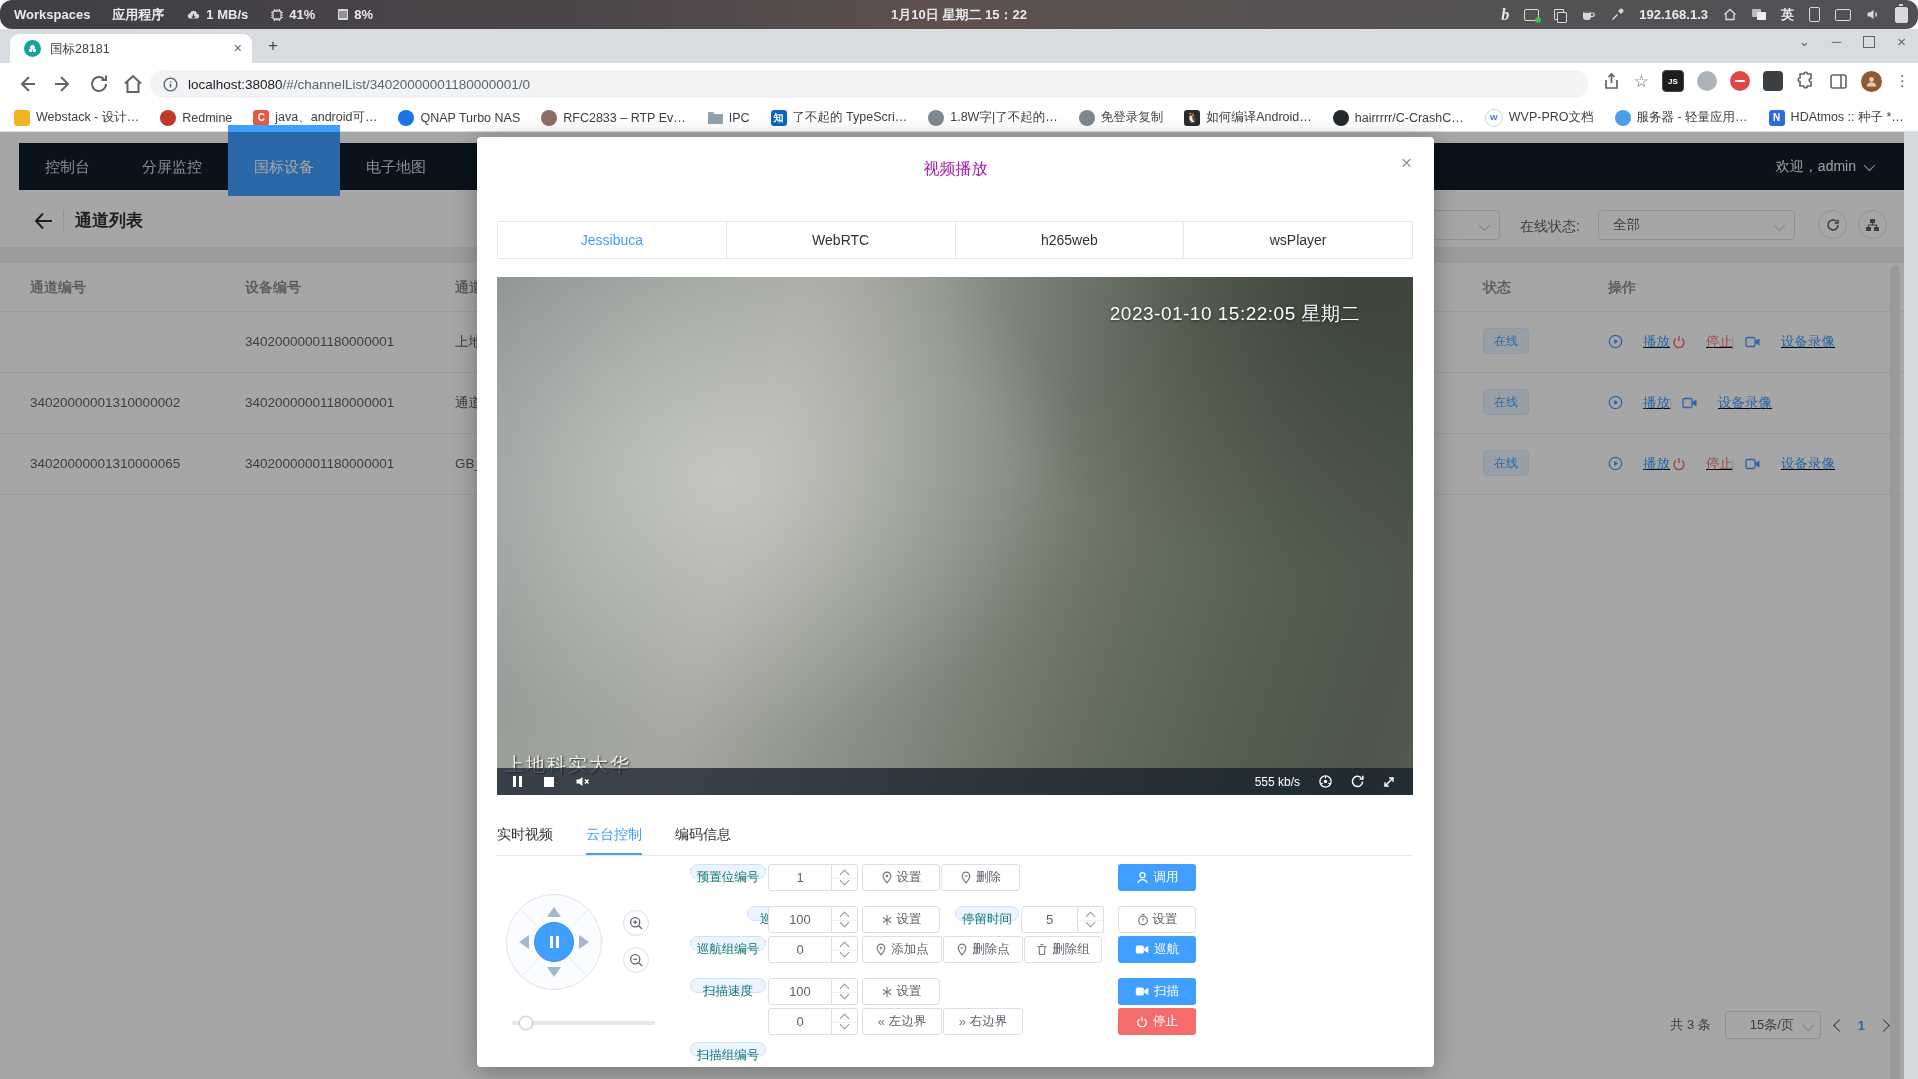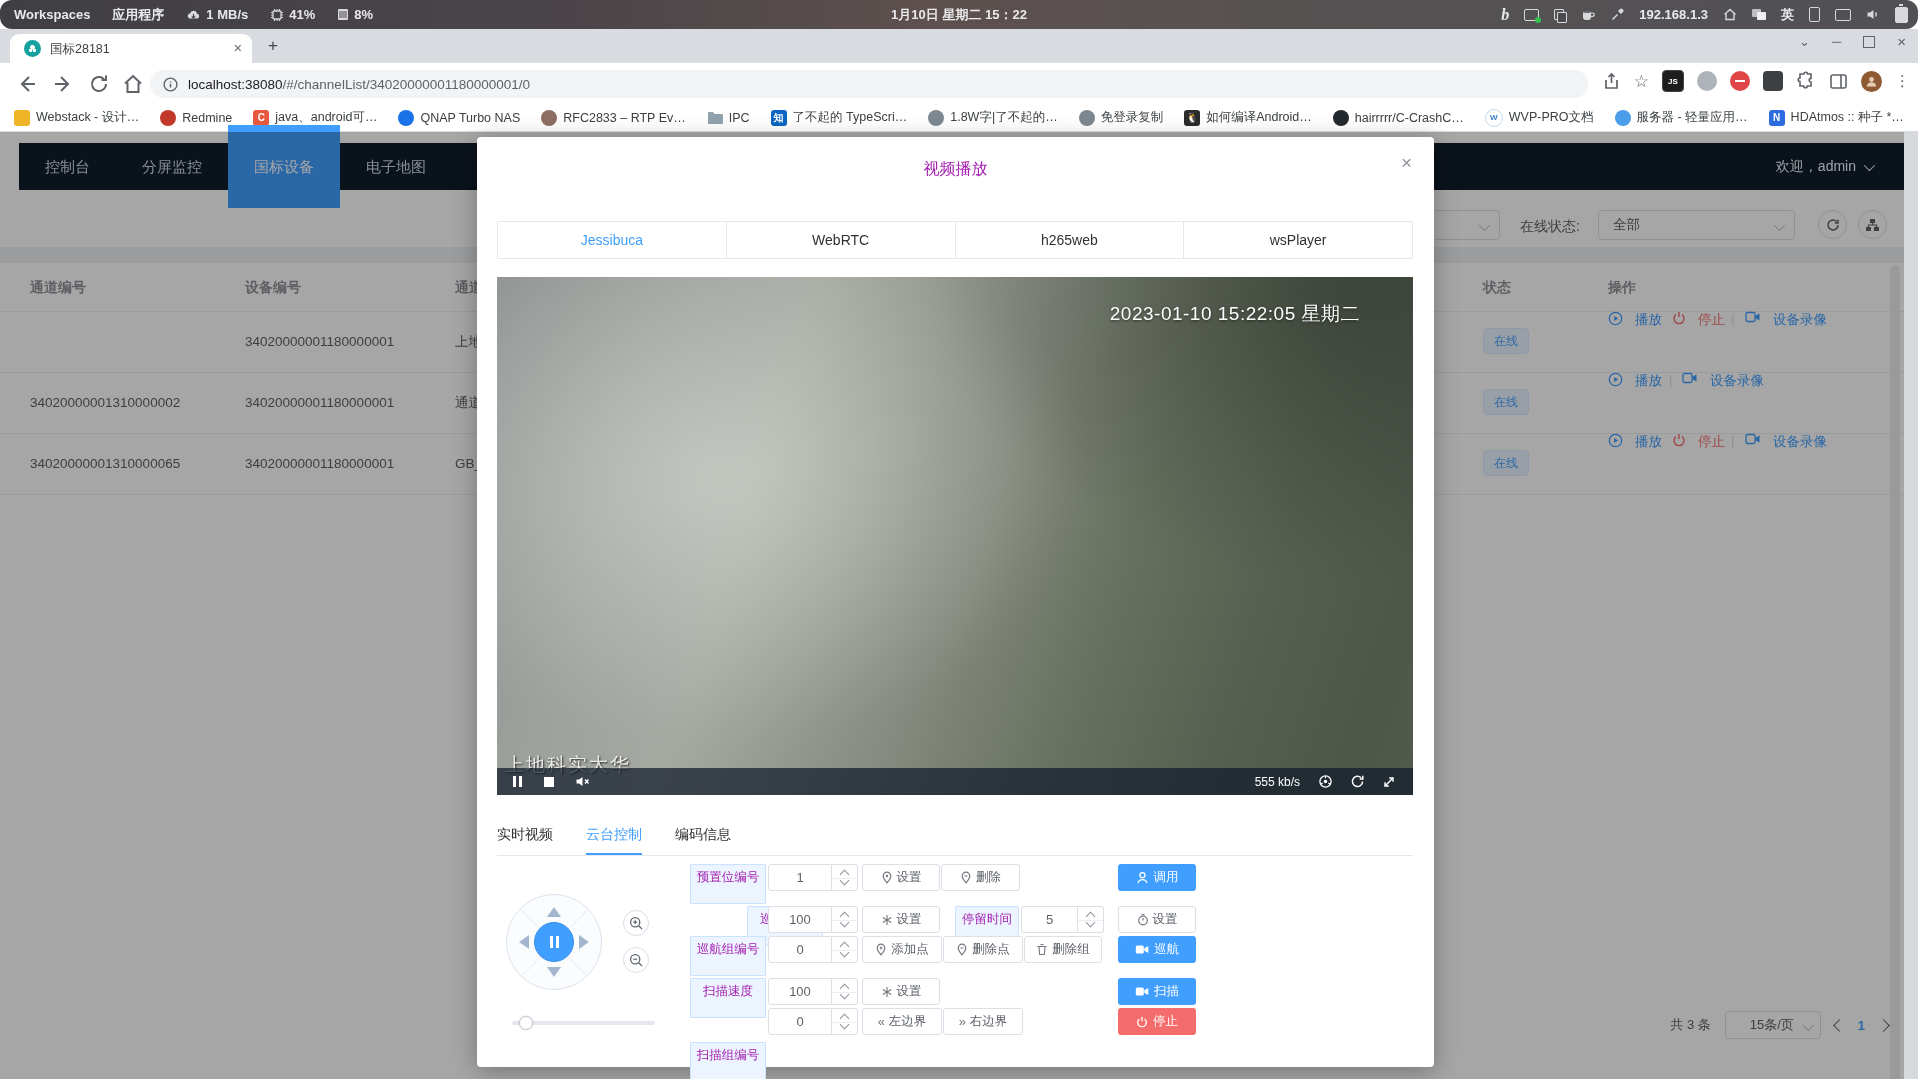--- a/index.html
+++ b/index.html
@@ -75,21 +75,21 @@
   .flabel{position:absolute;font-size:14px;color:#606266;}
   .cbtn{position:absolute;width:29px;height:29px;border:1px solid #dcdfe6;border-radius:50%;background:#fff;display:flex;align-items:center;justify-content:center;box-sizing:border-box;color:#606266;}
   .gap-band{position:absolute;left:0;top:115px;right:14px;height:16px;background:#eef0f3;}
   .tbl{position:absolute;left:0;top:131px;right:14px;bottom:0;background:#fff;}
   .thr{position:absolute;left:0;top:0;right:0;height:48px;border-bottom:1px solid #ebeef5;}
   .th{position:absolute;top:0;line-height:48px;font-size:14px;color:#909399;font-weight:700;}
   .trow{position:absolute;left:0;right:0;height:61px;border-bottom:1px solid #ebeef5;}
   .td{position:absolute;top:0;line-height:61px;font-size:13.5px;color:#606266;white-space:nowrap;}
   .tag{position:absolute;left:1483px;top:17px;height:26px;line-height:24px;padding:0 10px;font-size:12px;color:#409eff;
     background:#ecf5ff;border:1px solid #d9ecff;border-radius:4px;box-sizing:border-box;}
-  .act{position:absolute;top:0;height:61px;display:flex;align-items:flex-start;gap:12px;font-size:13.5px;}
+  .act{position:absolute;top:0;height:61px;display:flex;align-items:center;gap:20px;font-size:13.5px;text-decoration:underline;}
   .blue{color:#409eff;} .red{color:#f56c6c;}
   .adiv{color:#dcdfe6;}
   .pgn{position:absolute;right:30px;top:876px;height:34px;display:flex;align-items:center;gap:14px;font-size:13px;color:#606266;}
   .psel{position:relative;width:96px;height:28px;border:1px solid #dcdfe6;border-radius:3px;box-sizing:border-box;}
   .psel span.t{position:absolute;left:24px;line-height:26px;}
   .psel .caret{position:absolute;right:9px;top:11px;color:#c0c4cc;}
   .chev{display:inline-block;width:8px;height:8px;border-left:1.8px solid #606266;border-bottom:1.8px solid #606266;}
   .chev.l{transform:rotate(45deg);} .chev.r{transform:rotate(-135deg);}
   .curpg{color:#409eff;font-weight:700;}
   .scrolltrack{position:absolute;left:1890px;top:133px;width:10px;height:905px;border-radius:5px;background:#ededee;}
@@ -136,22 +136,22 @@
   .tri.left{left:12px;top:40px;border-top:7px solid transparent;border-bottom:7px solid transparent;border-right:10px solid #a4b6cd;}
   .tri.right{right:12px;top:40px;border-top:7px solid transparent;border-bottom:7px solid transparent;border-left:10px solid #a4b6cd;}
   .padc{position:absolute;left:27px;top:27px;width:40px;height:40px;border-radius:50%;background:#409eff;border:1px solid #3a8ee6;box-sizing:border-box;display:flex;align-items:center;justify-content:center;gap:3px;}
   .padc i{width:3px;height:12px;background:#fff;}
   .zbtn{position:absolute;width:26px;height:26px;border:1px solid #d9dfe8;border-radius:50%;background:#fff;display:flex;align-items:center;justify-content:center;box-sizing:border-box;color:#5f6670;}
   .slider{position:absolute;left:35px;top:879px;width:143px;height:14px;}
   .slider .track{position:absolute;left:0;right:0;top:5px;height:4px;border-radius:2px;background:#e4e7ed;}
   .slider .handle{position:absolute;left:7px;top:0;width:14px;height:14px;border-radius:50%;background:#fff;border:1px solid #c4cad4;box-sizing:border-box;box-shadow:0 0 2px rgba(0,0,0,.2);}
 
   
-  .fl{position:absolute;width:76px;height:40px;line-height:25px;text-align:center;font-size:12.5px;color:#a21caf;
-    background:#ecf5ff;border:1px solid #c9e3ff;border-radius:1px;box-sizing:border-box;}
+  .fl{position:absolute;width:76px;height:15px;line-height:25px;text-align:center;font-size:12.5px;color:#0f766e;
+    background:#ecf5ff;border:1px solid #c9e3ff;border-radius:8px;box-sizing:border-box;}
   .fi{position:absolute;height:27px;line-height:25px;text-align:center;font-size:13px;color:#606266;background:#fff;
     border:1px solid #dcdfe6;border-radius:3px 0 0 3px;box-sizing:border-box;}
   .fs{position:absolute;width:26px;height:27px;border:1px solid #dcdfe6;border-left:none;border-radius:0 3px 3px 0;box-sizing:border-box;background:#fff;}
   .fs i{position:absolute;left:9px;width:6px;height:6px;border-left:1.4px solid #909399;border-top:1.4px solid #909399;}
   .fs i.u{top:6px;transform:rotate(45deg);}
   .fs i.d{bottom:6px;transform:rotate(-135deg);}
   .fs::after{content:"";position:absolute;left:0;right:0;top:13px;height:1px;background:#ebeef5;}
   .fb{position:absolute;height:27px;border:1px solid #dcdfe6;border-radius:3px;background:#fff;box-sizing:border-box;
     display:flex;align-items:center;justify-content:center;gap:4px;font-size:12.5px;color:#5a5e66;}
   .fb .g{font-size:13px;color:#73777f;line-height:12px;}
@@ -358,20 +358,27 @@
       <span class="pnav-item">分屏监控</span>
       <span class="pnav-item active">国标设备</span>
       <span class="pnav-item">电子地图</span>
       <span class="pnav-item">推流列表</span>
       <span class="pnav-wel">
           <span>欢迎，admin</span>
           <span class="caret"></span>
         </span>
     </div>
 
+    <div class="chead">
+      <svg class="back-arrow" width="21" height="20" viewBox="0 0 21 20">
+          <path d="M10 2.5L3 10l7 7.5M3.5 10H19" stroke="#303133" stroke-width="2" fill="none"></path>
+        </svg>
+      <span class="vdiv"></span>
+      <span class="ptitle">通道列表</span>
+    </div>
 
     <div class="sel" style="left:1378px;top:78px;width:122px;">
         <span class="caret"></span>
       </div>
     <span class="flabel" style="left:1520px;top:86px;">在线状态:</span>
     <div class="sel" style="left:1598px;top:78px;width:197px;">
       <span class="sel-txt">全部</span>
         <span class="caret"></span>
     </div>
     <div class="cbtn" style="left:1818px;top:78px;">

